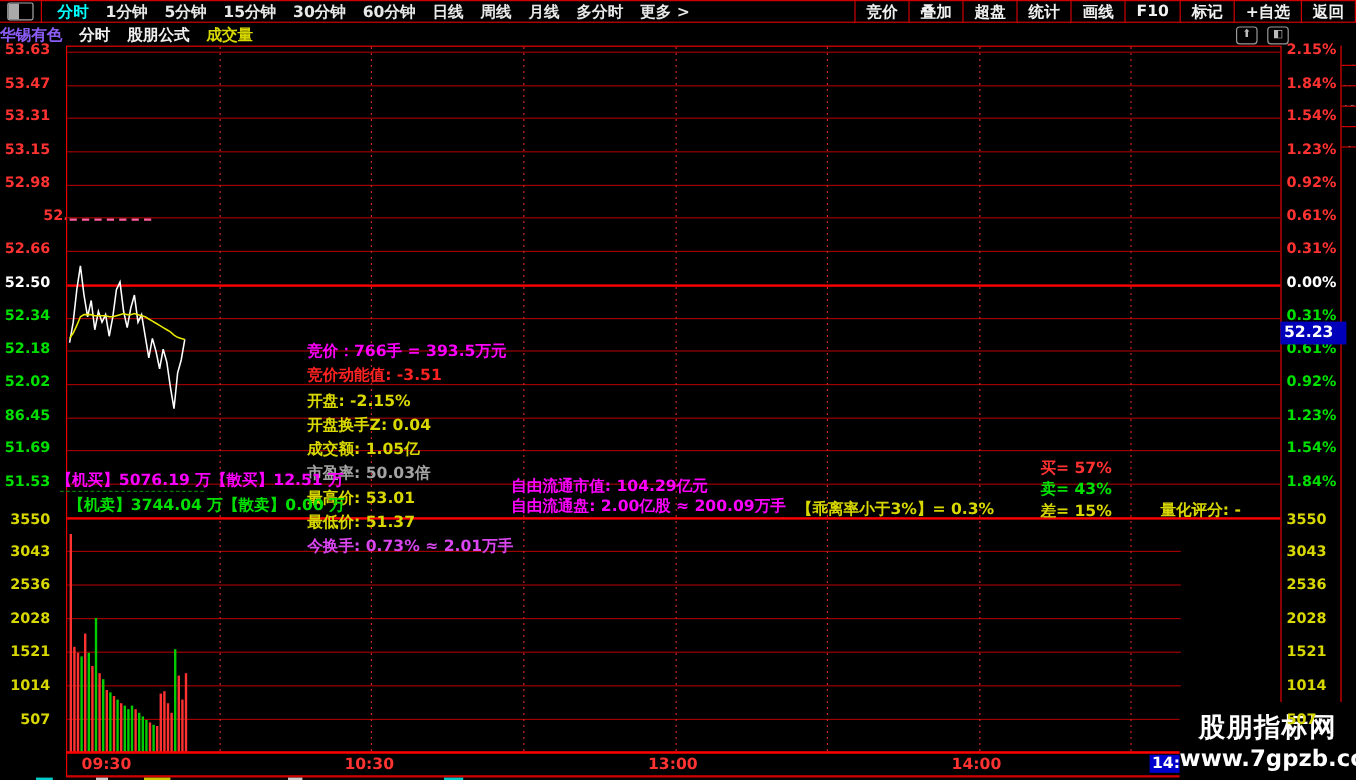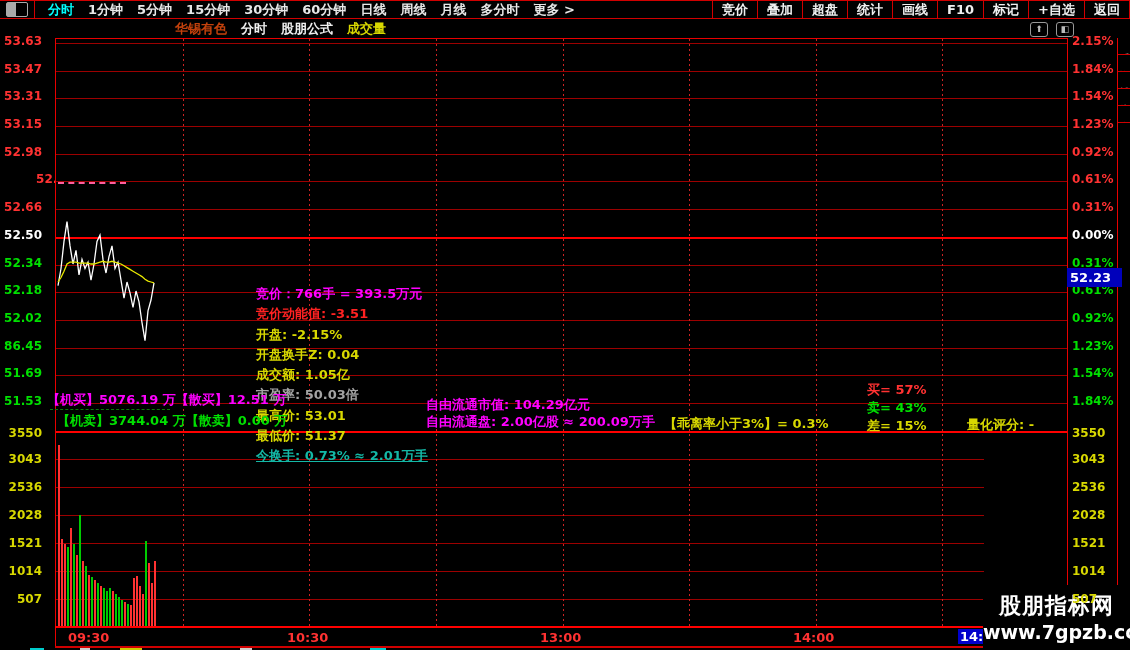--- a/index.html
+++ b/index.html
@@ -90,21 +90,21 @@
         <span class="tbtn">统计</span>
         <span class="tbtn">画线</span>
         <span class="tbtn">F10</span>
         <span class="tbtn">标记</span>
         <span class="tbtn">+自选</span>
         <span class="tbtn">返回</span>
       </div>
   </div>
 
   <div id="subbar">
-    <span class="t" style="color:#c2410c;margin-left:175px;">华锡有色</span>
+    <span class="t" style="color:#8b5cf6;">华锡有色</span>
     <span class="t" style="color:#f0f0f0;">分时</span>
     <span class="t" style="color:#f0f0f0;">股朋公式</span>
     <span class="t" style="color:#d8d800;">成交量</span>
     <span style="margin-left:auto;margin-right:56px;display:flex;">
       <span class="mini-icon">⬆</span>
       <span class="mini-icon">◧</span>
     </span>
   </div>
 
   <div id="axis-left">
@@ -230,21 +230,21 @@
 
     <div id="center-ann" class="ann" style="left:200px;top:245px;">
         <div style="color: rgb(255, 0, 255);">竞价：766手 = 393.5万元</div>
         <div style="color: rgb(255, 34, 34);">竞价动能值: -3.51</div>
         <div style="color: rgb(216, 216, 0);">开盘: -2.15%</div>
         <div style="color: rgb(216, 216, 0);">开盘换手Z: 0.04</div>
         <div style="color: rgb(216, 216, 0);">成交额: 1.05亿</div>
         <div style="color: #a3a3a3;">市盈率: 50.03倍</div>
         <div style="color: rgb(216, 216, 0);">最高价: 53.01</div>
         <div style="color: rgb(216, 216, 0);">最低价: 51.37</div>
-        <div style="color: #14b8a6; text-decoration: underline;">今换手: 0.73% ≈ 2.01万手</div>
+        <div style="color: #d946ef;">今换手: 0.73% ≈ 2.01万手</div>
       </div>
     <div class="ann" style="left:-9px;top:352px;color:#ff00ff;">【机买】5076.19 万【散买】12.51 万</div>
     <div class="ann" style="left:1px;top:373px;color:#00e000;">【机卖】3744.04 万【散卖】0.00 万</div>
     <div class="ann" style="left:370px;top:357px;color:#ff00ff;">自由流通市值: 104.29亿元</div>
     <div class="ann" style="left:370px;top:374px;color:#ff00ff;">自由流通盘: 2.00亿股 ≈ 200.09万手</div>
     <div class="ann" style="left:608px;top:376px;color:#d8d800;">【乖离率小于3%】= 0.3%</div>
     <div class="ann" style="left:811px;top:342px;color:#ff3232;">买= 57%</div>
     <div class="ann" style="left:811px;top:360px;color:#00e000;">卖= 43%</div>
     <div class="ann" style="left:811px;top:378px;color:#d8d800;">差= 15%</div>
     <div class="ann" style="left:911px;top:377px;color:#d8d800;">量化评分: -</div>

